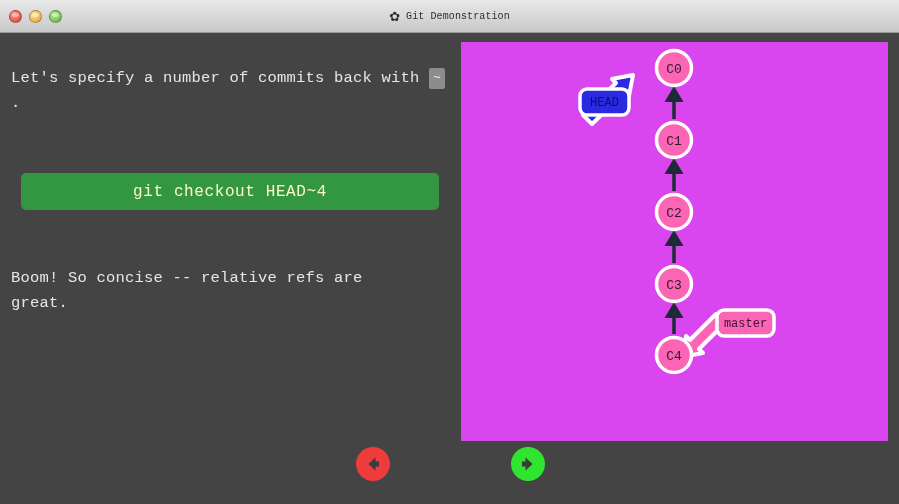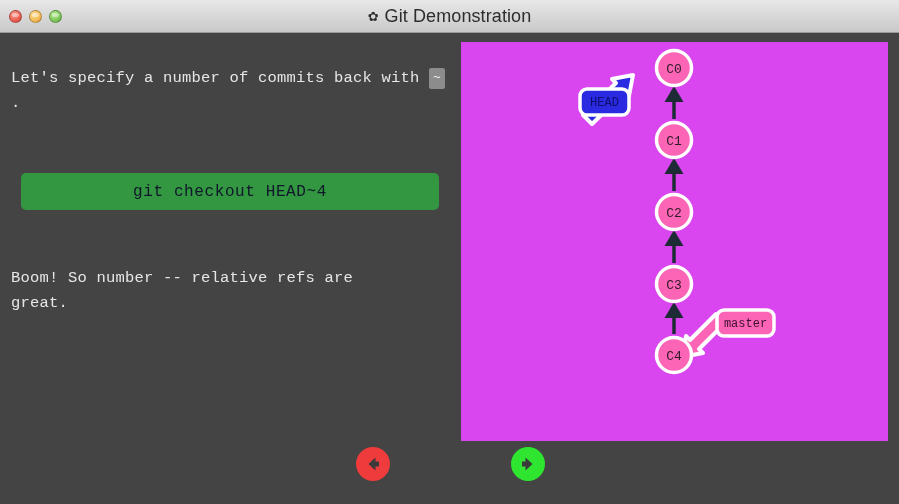--- a/index.html
+++ b/index.html
@@ -60,24 +60,24 @@
     justify-content: center;
     gap: 6px;
     pointer-events: none;
   }
   #title-icon {
     font-size: 13px;
     color: #2e2e2e;
     line-height: 1;
   }
   #title-label {
-    font-size: 18px;
+    font-size: 10px;
     color: #2d2d2d;
     letter-spacing: 0.1px;
-    font-family: Liberation Sans, sans-serif;
+    font-family: Liberation Mono, monospace;
   }
 
   
   #dialog-panel {
     position: absolute;
     left: 0; top: 33px;
     width: 461px; height: 471px;
     background: #444444;
   }
 
@@ -116,21 +116,21 @@
     left: 21px; top: 140px;
     width: 418px; height: 37px;
     background: #339641;
     border-radius: 5px;
     display: flex;
     align-items: center;
     justify-content: center;
     cursor: pointer;
   }
   #command-label {
-    color: #0f172a;
+    color: #fef9c3;
     font-family: "Liberation Mono", "DejaVu Sans Mono", monospace;
     font-size: 16px;
     letter-spacing: 0.6px;
   }
 
   
   .nav-button {
     position: absolute;
     width: 34px; height: 34px;
     border-radius: 50%;
@@ -181,21 +181,21 @@
   </div>
 
   <div id="dialog-panel">
 
     <div class="dialog-text" id="dialog-paragraph-1"><span>Let's specify a number of commits back with </span><span class="inline-code">~</span><span>.</span></div>
 
     <div id="command-button">
       <span id="command-label">git checkout HEAD~4</span>
     </div>
 
-    <div class="dialog-text" id="dialog-paragraph-2">Boom! So number -- relative refs are great.</div>
+    <div class="dialog-text" id="dialog-paragraph-2">Boom! So concise -- relative refs are great.</div>
   </div>
 
   <div class="nav-button" id="nav-back">
     <svg width="22" height="22" viewBox="0 0 22 22">
       <path d="M13.5 4.5 L6.5 11 L13.5 17.5 L13.5 13.4 L17 13.4 L17 8.6 L13.5 8.6 Z" fill="#3a3a3a"></path>
     </svg>
   </div>
   <div class="nav-button" id="nav-forward">
     <svg width="22" height="22" viewBox="0 0 22 22">
       <path d="M8.5 4.5 L15.5 11 L8.5 17.5 L8.5 13.4 L5 13.4 L5 8.6 L8.5 8.6 Z" fill="#3a3a3a"></path>

